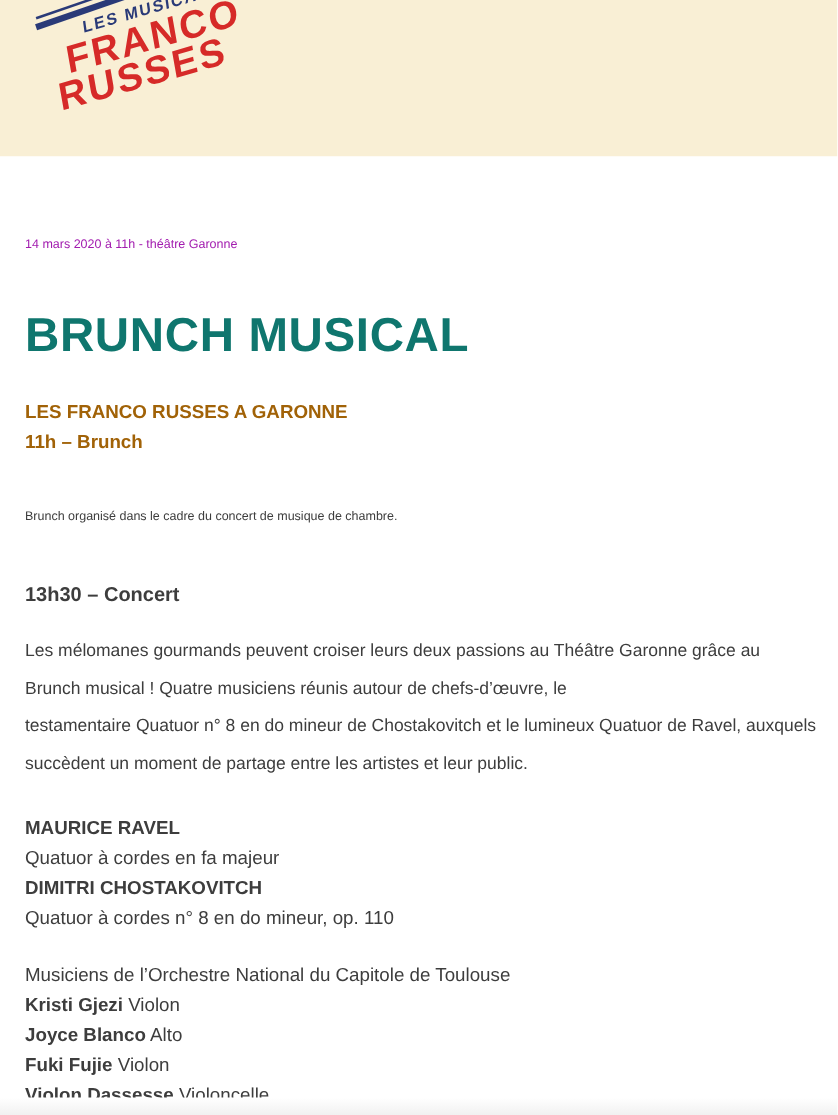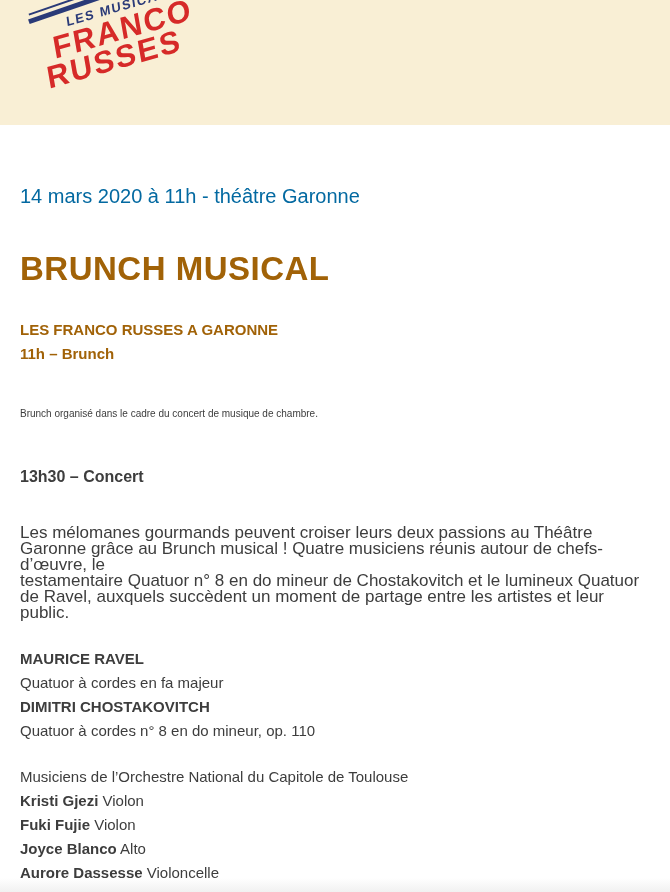--- a/index.html
+++ b/index.html
@@ -59,28 +59,28 @@
     transform: skewX(-6deg);
     white-space: nowrap;
   }
   .logo-big.franco { margin-left: 16px; }
   .logo-big.russes { margin-left: 2px; }
 
   
   .content { padding: 0 20px; }
 
   .date-line {
-    color: #0369a1;
-    font-size: 20px;
+    color: #a21caf;
+    font-size: 10px;
     line-height: 14px;
     margin-top: 64px;
   }
   .page-title {
-    color: #a16207;
-    font-size: 33px;
+    color: #0f766e;
+    font-size: 38px;
     font-weight: bold;
     line-height: 34px;
     margin: 49px 0 0 0;
     letter-spacing: 0.5px;
   }
   .event-block {
     margin-top: 32px;
     font-size: 15px;
     line-height: 24px;
     font-weight: bold;
@@ -91,23 +91,23 @@
     font-size: 10px;
     line-height: 24px;
   }
   .concert-time {
     margin-top: 39px;
     font-size: 16px;
     line-height: 24px;
     font-weight: bold;
   }
   .description {
-    margin-top: 36px;
-    font-size: 17px;
-    line-height: 16px;
+    margin-top: 16px;
+    font-size: 14px;
+    line-height: 30px;
     white-space: pre-line;
     width: 634px;
   }
   .program-block {
     margin-top: 26px;
     font-size: 15px;
     line-height: 24px;
   }
   .program-block .composer { font-weight: bold; }
   .musicians-block {
@@ -160,20 +160,20 @@
   <div class="program-block">
     <div class="composer">MAURICE RAVEL</div>
     <div class="piece">Quatuor à cordes en fa majeur</div>
     <div class="composer">DIMITRI CHOSTAKOVITCH</div>
     <div class="piece">Quatuor à cordes n° 8 en do mineur, op. 110</div>
   </div>
 
   <div class="musicians-block">
     <div>Musiciens de l’Orchestre National du Capitole de Toulouse</div>
     <div class="musician-row"><span class="name">Kristi Gjezi</span> <span class="instrument">Violon</span></div>
+    <div class="musician-row"><span class="name">Joyce Blanco</span> <span class="instrument">Alto</span></div>
     <div class="musician-row"><span class="name">Fuki Fujie</span> <span class="instrument">Violon</span></div>
-    <div class="musician-row"><span class="name">Joyce Blanco</span> <span class="instrument">Alto</span></div>
-    <div class="musician-row"><span class="name">Aurore Dassesse</span> <span class="instrument">Violoncelle</span></div>
+    <div class="musician-row"><span class="name">Violon Dassesse</span> <span class="instrument">Violoncelle</span></div>
   </div>
 
 </main>
 
 <div class="bottom-fade"></div>
 
 </body></html>

